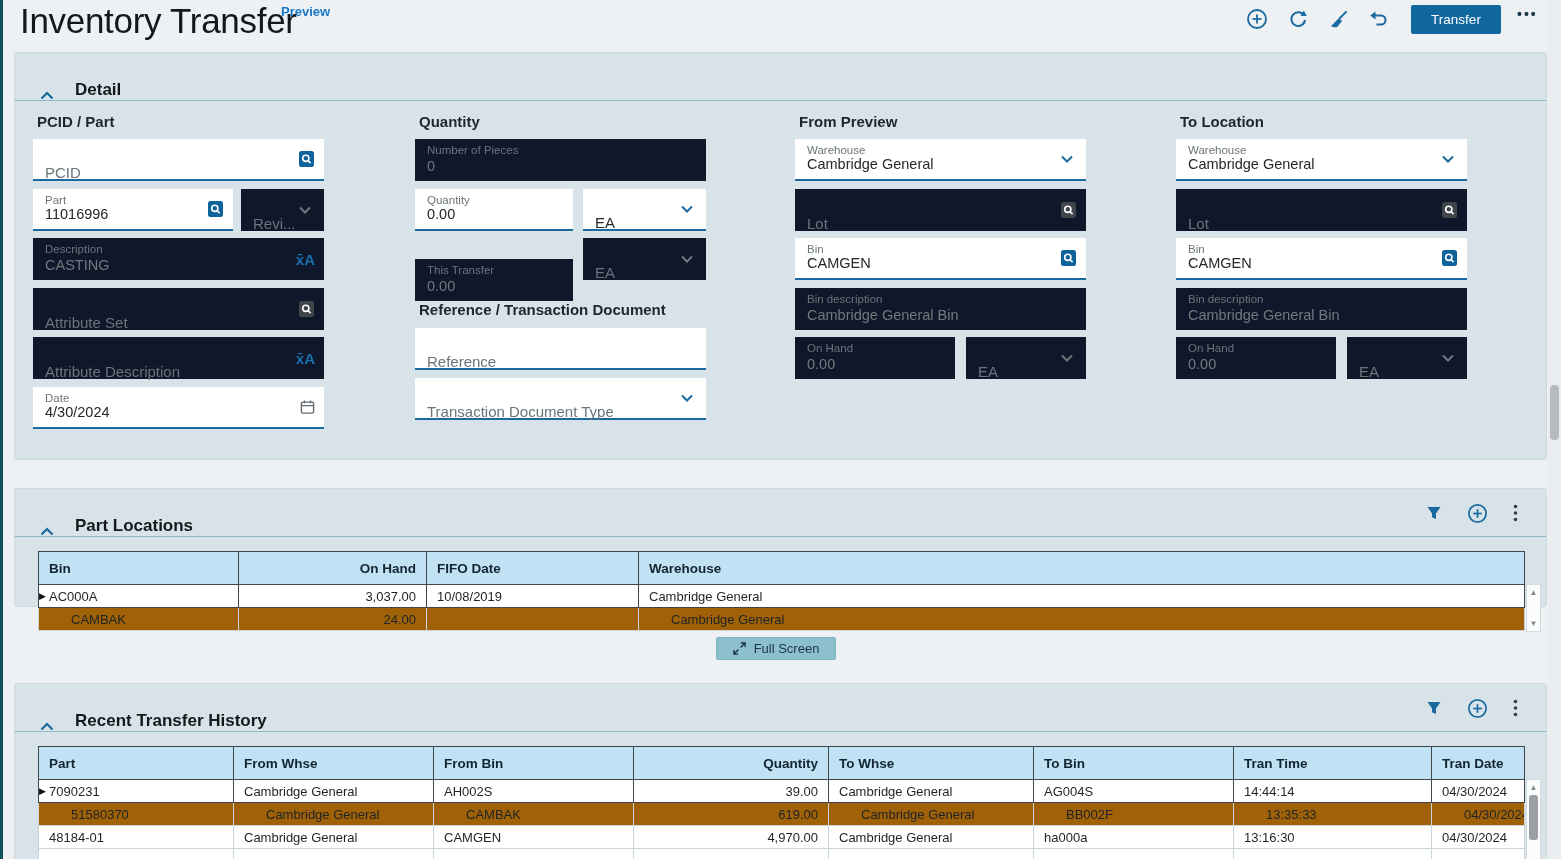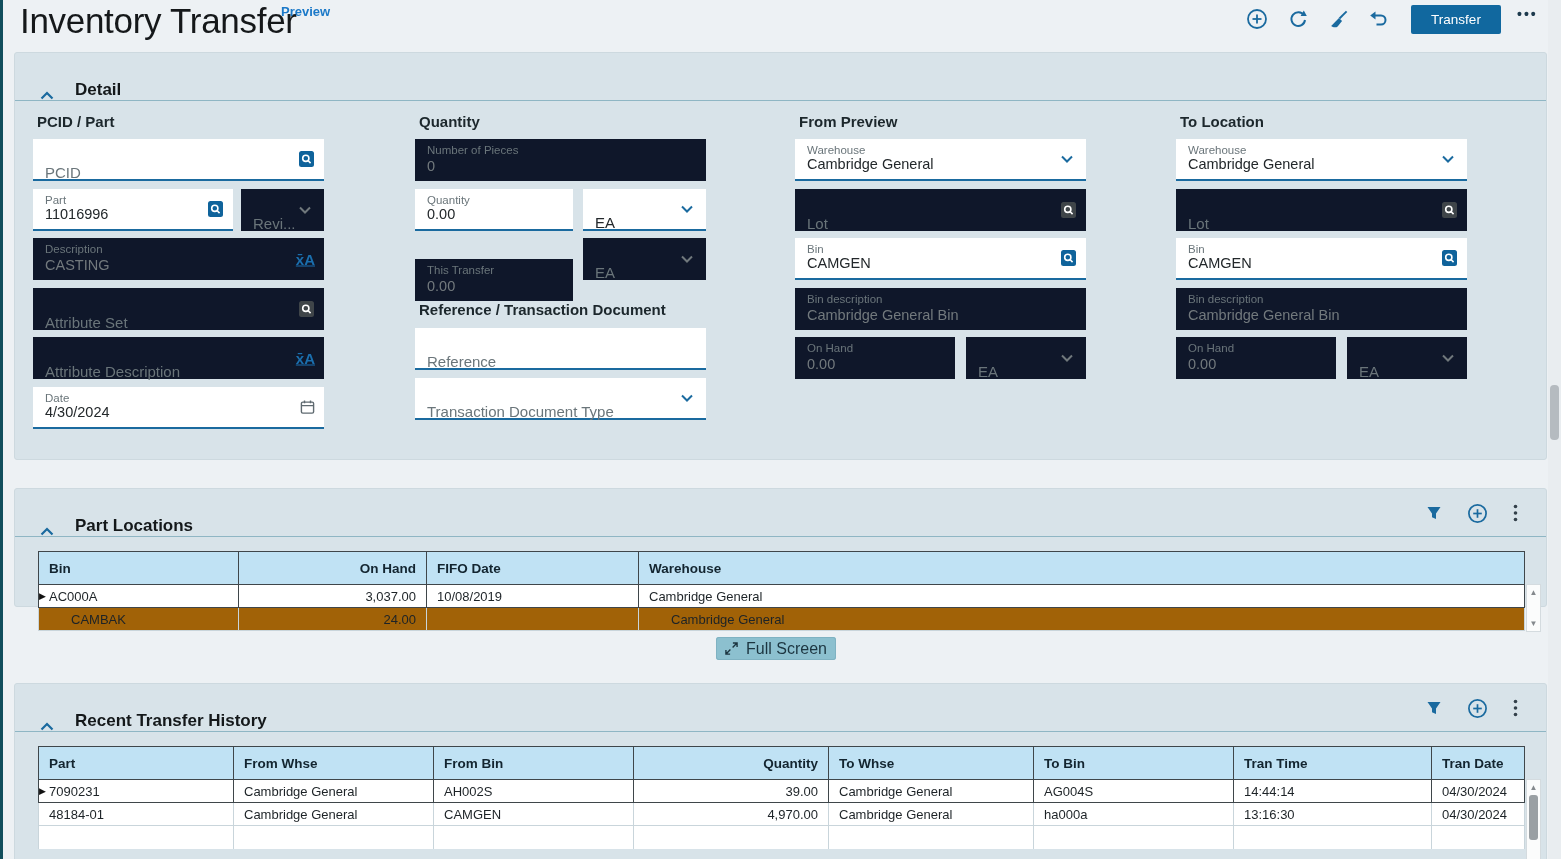--- a/index.html
+++ b/index.html
@@ -36,21 +36,21 @@
   .field { position:absolute; height:42px; }
   .field.enabled  { background:#ffffff; border-bottom:2px solid #1a6a9f; cursor:text; }
   .field.disabled { background:#0f172a; }
   .flabel { position:absolute; left:12px; top:5px; font-size:11.5px; color:#6a757a; white-space:nowrap; }
   .fvalue { position:absolute; left:12px; bottom:7px; font-size:14.5px; color:#23282b; white-space:nowrap; }
   .disabled .fvalue { color:#72797d; }
   .fph { position:absolute; left:12px; top:0; height:100%; display:flex; align-items:center; font-size:15px; color:#6a757a; white-space:nowrap;margin-top:13px; }
   .ficon { position:absolute; right:9px; top:50%; transform:translateY(-50%); display:flex; cursor:pointer; }
   .fchev { position:absolute; right:13px; top:50%; transform:translateY(-50%); display:flex; cursor:pointer; }
   .translate-glyph { font-size:15px; font-weight:700; color:#1a6fae; }
-  .disabled .translate-glyph { color:#1a6fae;text-decoration:underline; }
+  .disabled .translate-glyph { color:#1a6fae; }
 
   
   table.grid { position:absolute; border-collapse:collapse; table-layout:fixed; background:#fff; }
   table.grid th {
     background:#c0e2f4; border:1px solid #3f464a; height:33px; padding:0 10px;
     font-size:13.5px; font-weight:700; color:#132530; text-align:left; white-space:nowrap; overflow:hidden;
   }
   table.grid td {
     border:1px solid #c9d5db; height:23px; padding:0 10px; font-size:13px; color:#1d2327;
     white-space:nowrap; overflow:hidden; background:#fff;
@@ -64,21 +64,21 @@
 
   
   .vscroll { position:absolute; width:15px; background:#fbfcfc; border:1px solid #d4dbdf; }
   .vscroll .arr { position:absolute; left:0; width:100%; text-align:center; font-size:8px; color:#84898d; }
   .vscroll .arr.up { top:3px; } .vscroll .arr.down { bottom:3px; }
   .vscroll .thumb { position:absolute; left:2px; width:9px; background:#9aa0a4; border-radius:3px; }
 
   
   .btn-fullscreen {
     position:absolute; left:716px; top:637px; width:120px; height:23px; background:#8cc0cf; border-radius:3px;
-    display:flex; align-items:center; justify-content:center; gap:8px; font-size:16px; color:#1c3540; cursor:pointer;
+    display:flex; align-items:center; justify-content:center; gap:8px; font-size:13px; color:#1c3540; cursor:pointer;
     box-shadow:0 0 0 1px #7fb2c2 inset;
   }
 
   
   .page-scroll { position:absolute; left:1548px; top:0; width:13px; height:859px; background:#e9edf0; }
   .page-scroll .thumb { position:absolute; left:2px; top:385px; width:9px; height:55px; background:#b5bbc0; border-radius:4px; }
 </style>
 </head>
 <body>
 
@@ -479,20 +479,30 @@
           <tr class="selected">
             <td><span class="rowmarker">▶</span>7090231</td>
             <td>Cambridge General</td>
             <td>AH002S</td>
             <td class="r">39.00</td>
             <td>Cambridge General</td>
             <td>AG004S</td>
             <td>14:44:14</td>
             <td>04/30/2024</td>
           </tr>
+          <tr class="alt">
+            <td>51580370</td>
+            <td>Cambridge General</td>
+            <td>CAMBAK</td>
+            <td class="r">619.00</td>
+            <td>Cambridge General</td>
+            <td>BB002F</td>
+            <td>13:35:33</td>
+            <td>04/30/2024</td>
+          </tr>
           <tr>
             <td>48184-01</td>
             <td>Cambridge General</td>
             <td>CAMGEN</td>
             <td class="r">4,970.00</td>
             <td>Cambridge General</td>
             <td>ha000a</td>
             <td>13:16:30</td>
             <td>04/30/2024</td>
           </tr>

